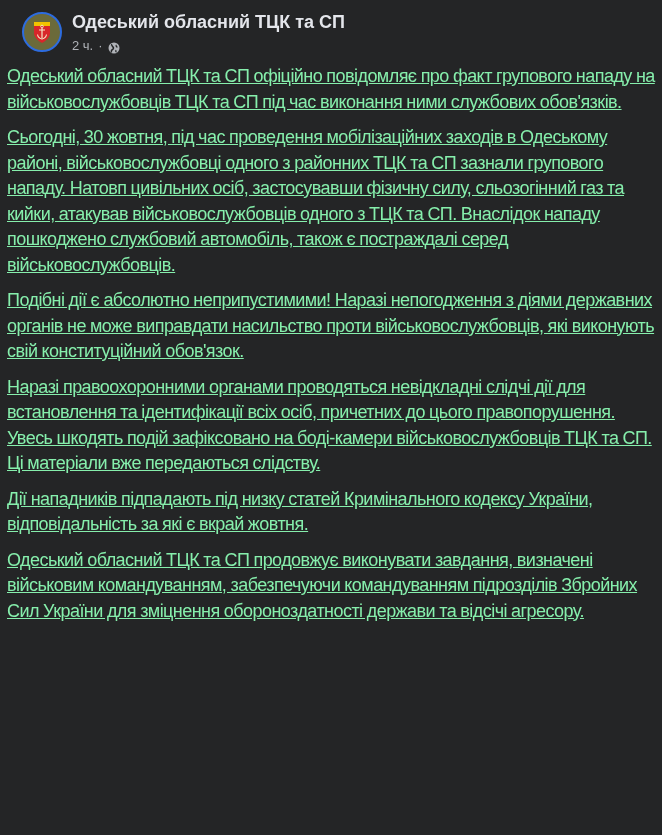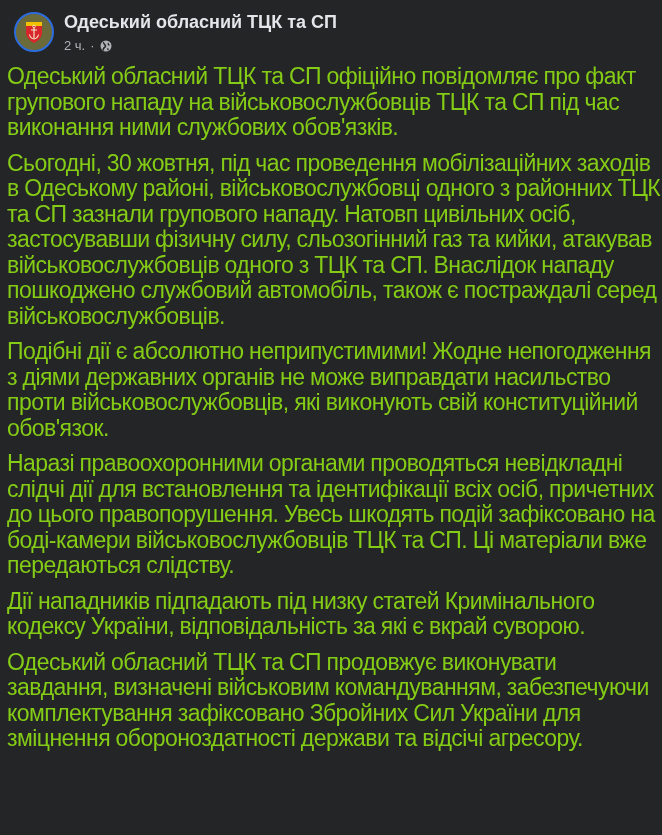--- a/index.html
+++ b/index.html
@@ -10,21 +10,21 @@
     body {
       width: 662px;
       height: 835px;
       overflow: hidden;
       position: relative;
       font-family: "Liberation Sans", "DejaVu Sans", sans-serif;
       color: #e4e6eb;
     }
     .header {
       position: absolute;
-      left: 14px;
+      left: 22px;
       top: 10px;
       display: flex;
       align-items: flex-start;
     }
     .avatar {
       width: 40px;
       height: 40px;
       border-radius: 50%;
       border: 2px solid #2d6cdf;
       box-sizing: border-box;
@@ -40,42 +40,43 @@
     .page-name {
       font-size: 18px;
       font-weight: bold;
       color: #e4e6eb;
       line-height: 24px;
       margin-top: 0px;
       cursor: pointer;
     }
     .meta {
       display: flex;
-      align-items: center;
+      align-items: flex-end;
       font-size: 13px;
       color: #b0b3b8;
       margin-top: 4px;
       line-height: 16px;
     }
     .meta .dot { margin: 0 5px; }
     .globe {
       display: inline-block;
       width: 12px;
       height: 12px;
     }
     .post-body {
       position: absolute;
       left: 7px;
       top: 64px;
       width: 655px;
-      font-size: 23px;
+      font-size: 18px;
       line-height: 25.5px;
-      color: #84cc16;
+      color: #86efac;
       letter-spacing: -0.55px;
       word-spacing: -0.3px;
+      text-decoration: underline;
     }
     .post-body p {
       margin: 0 0 10px 0;
     }
     .watermark {
       position: absolute;
       right: 6px;
       bottom: 16px;
       transform-origin: right bottom;
       writing-mode: vertical-rl;
@@ -113,19 +114,19 @@
           <path d="M8 8 C7.5 9 8 10 8.5 10.3" fill="none" stroke="#242526" stroke-width="1.2"></path>
         </svg>
       </span>
     </div>
   </div>
 </div>
 
 <div class="post-body">
   <p>Одеський обласний ТЦК та СП офіційно повідомляє про факт групового нападу на військовослужбовців ТЦК та СП під час виконання ними службових обов'язків.</p>
   <p>Сьогодні, 30 жовтня, під час проведення мобілізаційних заходів в Одеському районі, військовослужбовці одного з районних ТЦК та СП зазнали групового нападу. Натовп цивільних осіб, застосувавши фізичну силу, сльозогінний газ та кийки, атакував військовослужбовців одного з ТЦК та СП. Внаслідок нападу пошкоджено службовий автомобіль, також є постраждалі серед військовослужбовців.</p>
-  <p>Подібні дії є абсолютно неприпустимими! Жодне непогодження з діями державних органів не може виправдати насильство проти військовослужбовців, які виконують свій конституційний обов'язок.</p>
+  <p>Подібні дії є абсолютно неприпустимими! Наразі непогодження з діями державних органів не може виправдати насильство проти військовослужбовців, які виконують свій конституційний обов'язок.</p>
   <p>Наразі правоохоронними органами проводяться невідкладні слідчі дії для встановлення та ідентифікації всіх осіб, причетних до цього правопорушення. Увесь шкодять подій зафіксовано на боді-камери військовослужбовців ТЦК та СП. Ці матеріали вже передаються слідству.</p>
-  <p>Дії нападників підпадають під низку статей Кримінального кодексу України, відповідальність за які є вкрай суворою.</p>
-  <p>Одеський обласний ТЦК та СП продовжує виконувати завдання, визначені військовим командуванням, забезпечуючи комплектування зафіксовано Збройних Сил України для зміцнення обороноздатності держави та відсічі агресору.</p>
+  <p>Дії нападників підпадають під низку статей Кримінального кодексу України, відповідальність за які є вкрай жовтня.</p>
+  <p>Одеський обласний ТЦК та СП продовжує виконувати завдання, визначені військовим командуванням, забезпечуючи командуванням підрозділів Збройних Сил України для зміцнення обороноздатності держави та відсічі агресору.</p>
 </div>
 
 <div class="watermark">© grad.ua</div>
 
 </body></html>

